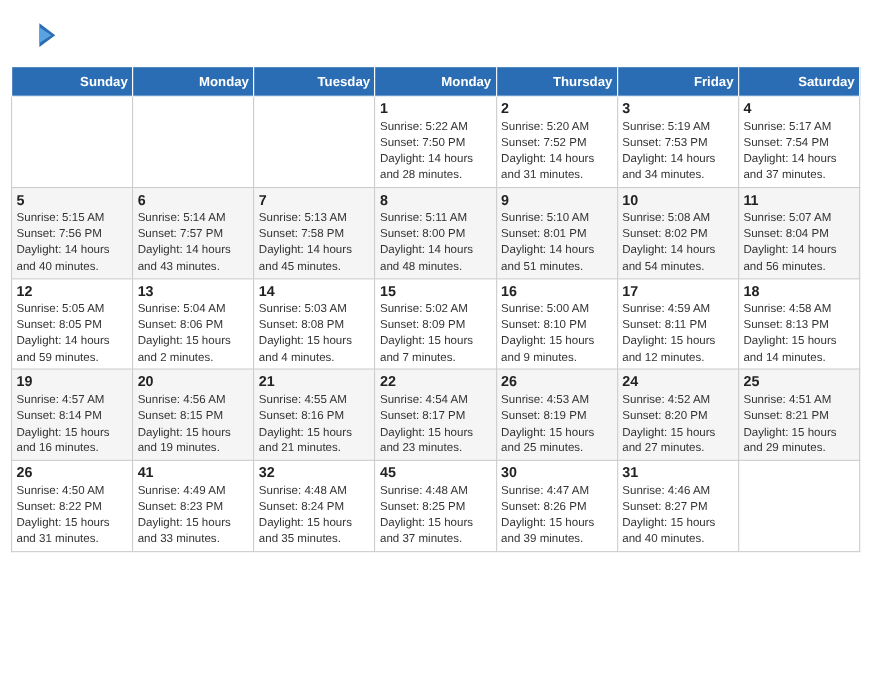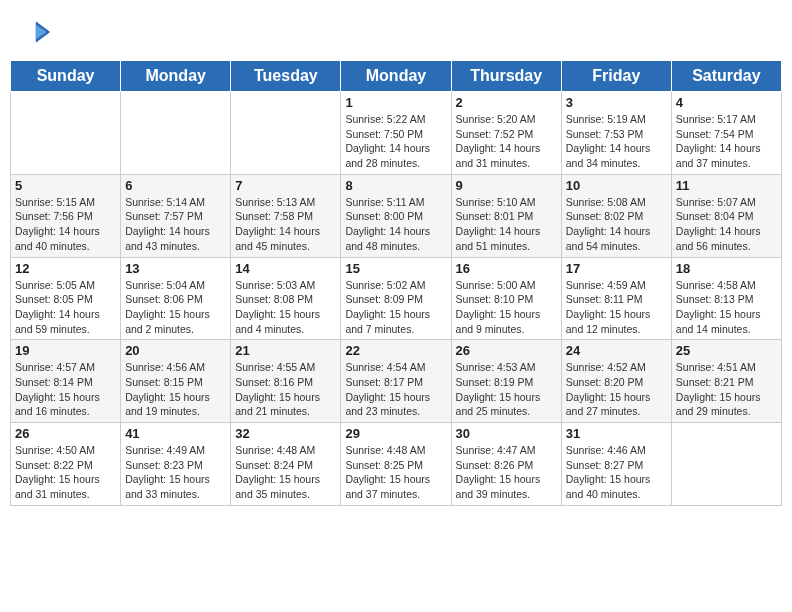--- a/index.html
+++ b/index.html
@@ -56,22 +56,22 @@
     }
     .calendar {
       width: 100%;
       border-collapse: collapse;
       font-size: 11px;
     }
     .calendar th {
       background: #2a6db5;
       color: #fff;
       padding: 6px 4px;
-      text-align: center;
-      font-size: 16px;
+      text-align: right;
+      font-size: 12px;
       font-weight: bold;
       border: 1px solid #fff;
     }
     .calendar td {
       border: 1px solid #ccc;
       vertical-align: top;
       padding: 3px 4px;
       width: calc(100% / 7);
       min-height: 80px;
       background: #fff;
@@ -246,21 +246,21 @@
         </td>
         <td>
           <span class="day-num">41</span>
           <div class="day-detail">Sunrise: 4:49 AM<br>Sunset: 8:23 PM<br>Daylight: 15 hours and 33 minutes.</div>
         </td>
         <td>
           <span class="day-num">32</span>
           <div class="day-detail">Sunrise: 4:48 AM<br>Sunset: 8:24 PM<br>Daylight: 15 hours and 35 minutes.</div>
         </td>
         <td>
-          <span class="day-num">29</span>
+          <span class="day-num">45</span>
           <div class="day-detail">Sunrise: 4:48 AM<br>Sunset: 8:25 PM<br>Daylight: 15 hours and 37 minutes.</div>
         </td>
         <td>
           <span class="day-num">30</span>
           <div class="day-detail">Sunrise: 4:47 AM<br>Sunset: 8:26 PM<br>Daylight: 15 hours and 39 minutes.</div>
         </td>
         <td>
           <span class="day-num">31</span>
           <div class="day-detail">Sunrise: 4:46 AM<br>Sunset: 8:27 PM<br>Daylight: 15 hours and 40 minutes.</div>
         </td>

